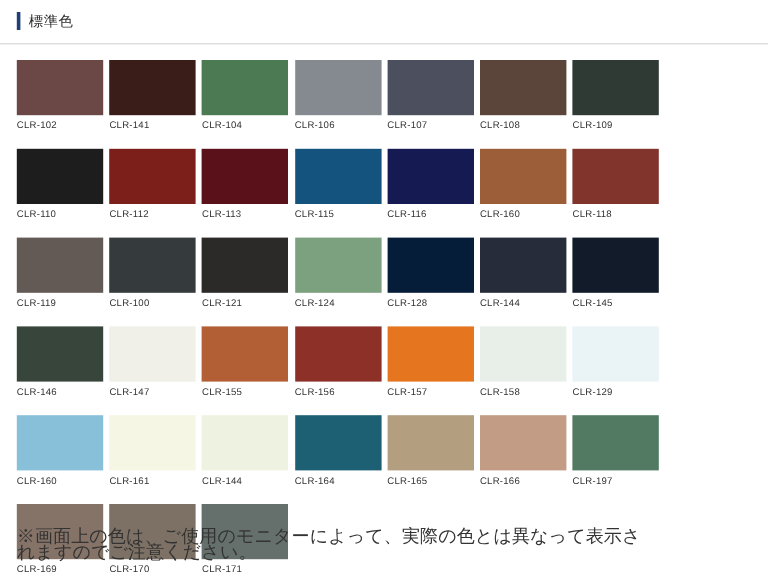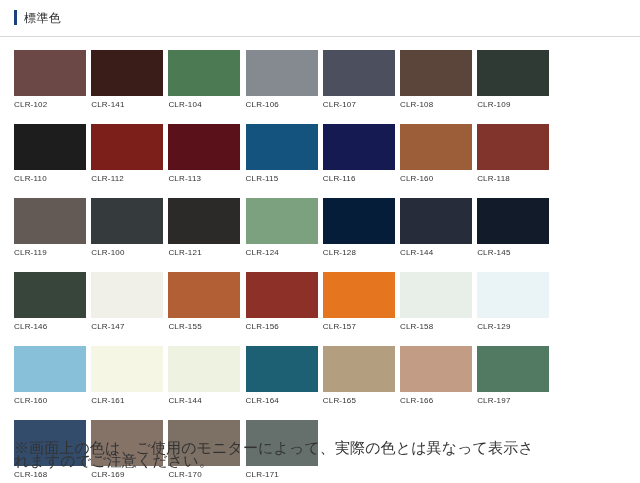--- a/index.html
+++ b/index.html
@@ -233,24 +233,20 @@
       </div>
       <div class="swatch-cell">
         <div class="swatch-chip" style="background: rgb(194, 156, 132);"></div>
         <div class="swatch-label">CLR-166</div>
       </div>
       <div class="swatch-cell">
         <div class="swatch-chip" style="background: rgb(82, 122, 98);"></div>
         <div class="swatch-label">CLR-197</div>
       </div>
       <div class="swatch-cell">
-        <div class="swatch-chip" style="background: rgb(51, 76, 107);"></div>
-        <div class="swatch-label">CLR-168</div>
-      </div>
-      <div class="swatch-cell">
         <div class="swatch-chip" style="background: rgb(133, 115, 104);"></div>
         <div class="swatch-label">CLR-169</div>
       </div>
       <div class="swatch-cell">
         <div class="swatch-chip" style="background: rgb(125, 113, 101);"></div>
         <div class="swatch-label">CLR-170</div>
       </div>
       <div class="swatch-cell">
         <div class="swatch-chip" style="background: rgb(101, 112, 108);"></div>
         <div class="swatch-label">CLR-171</div>

